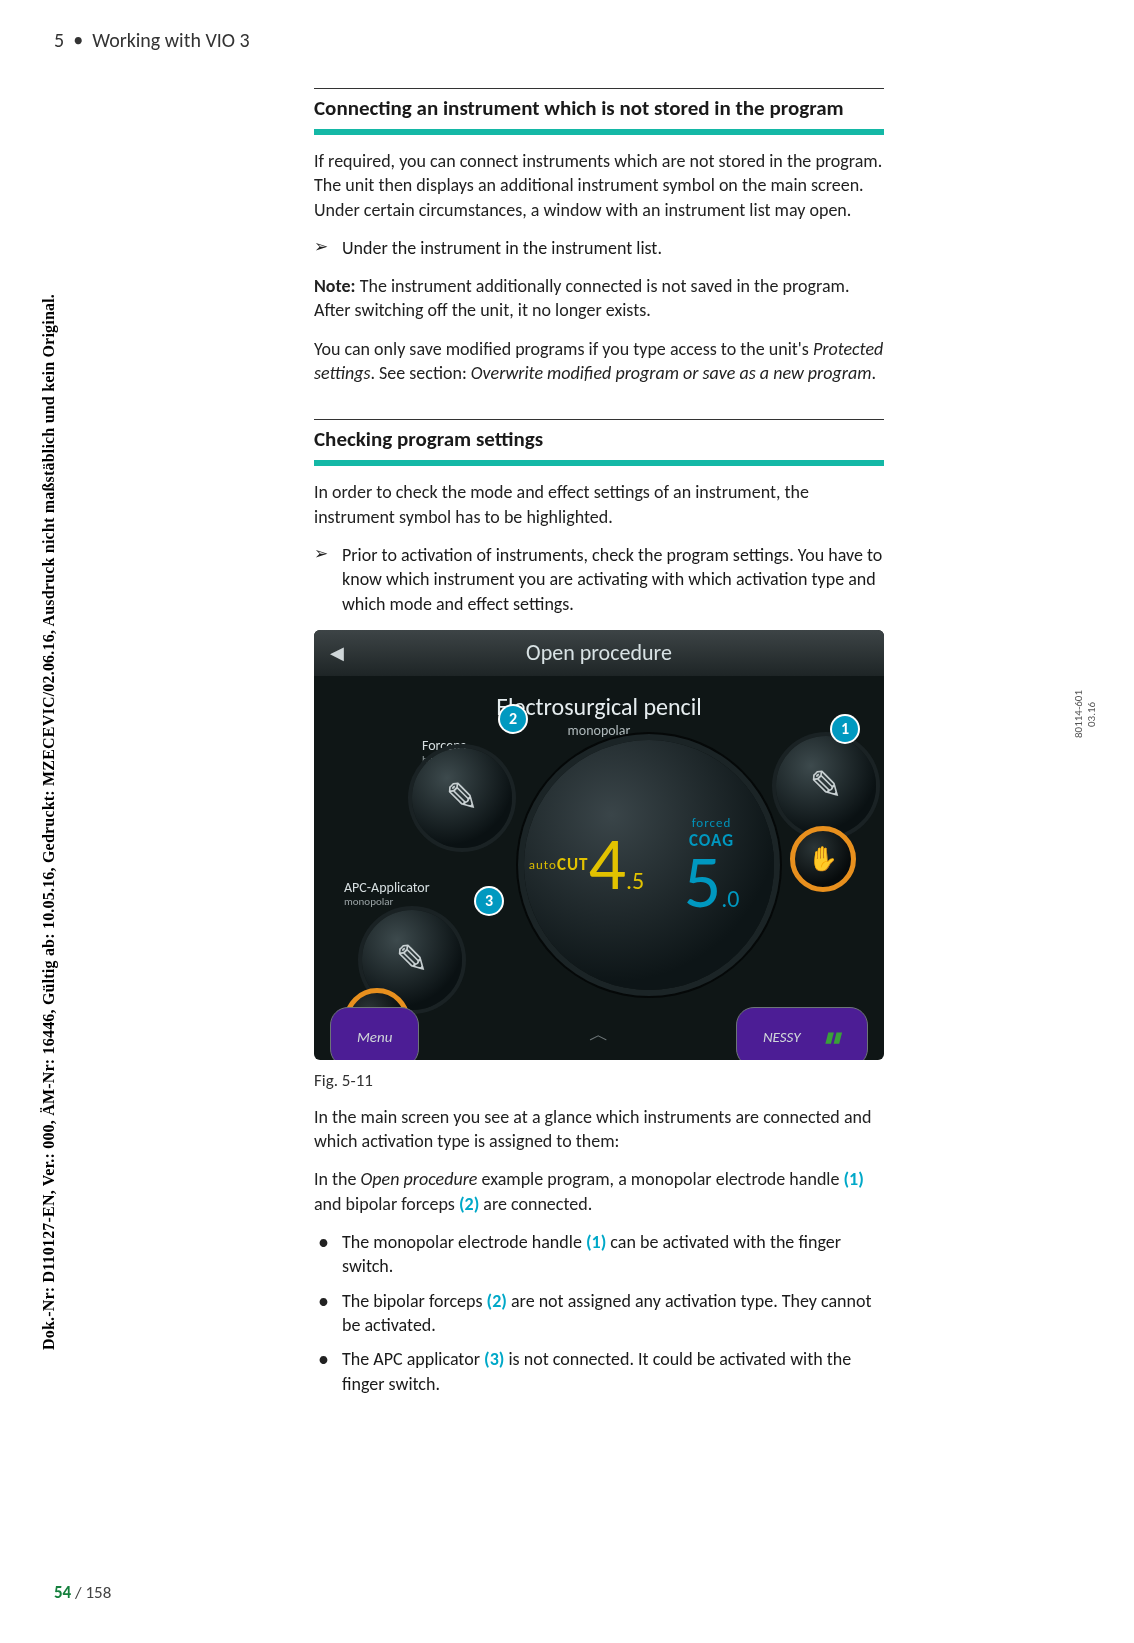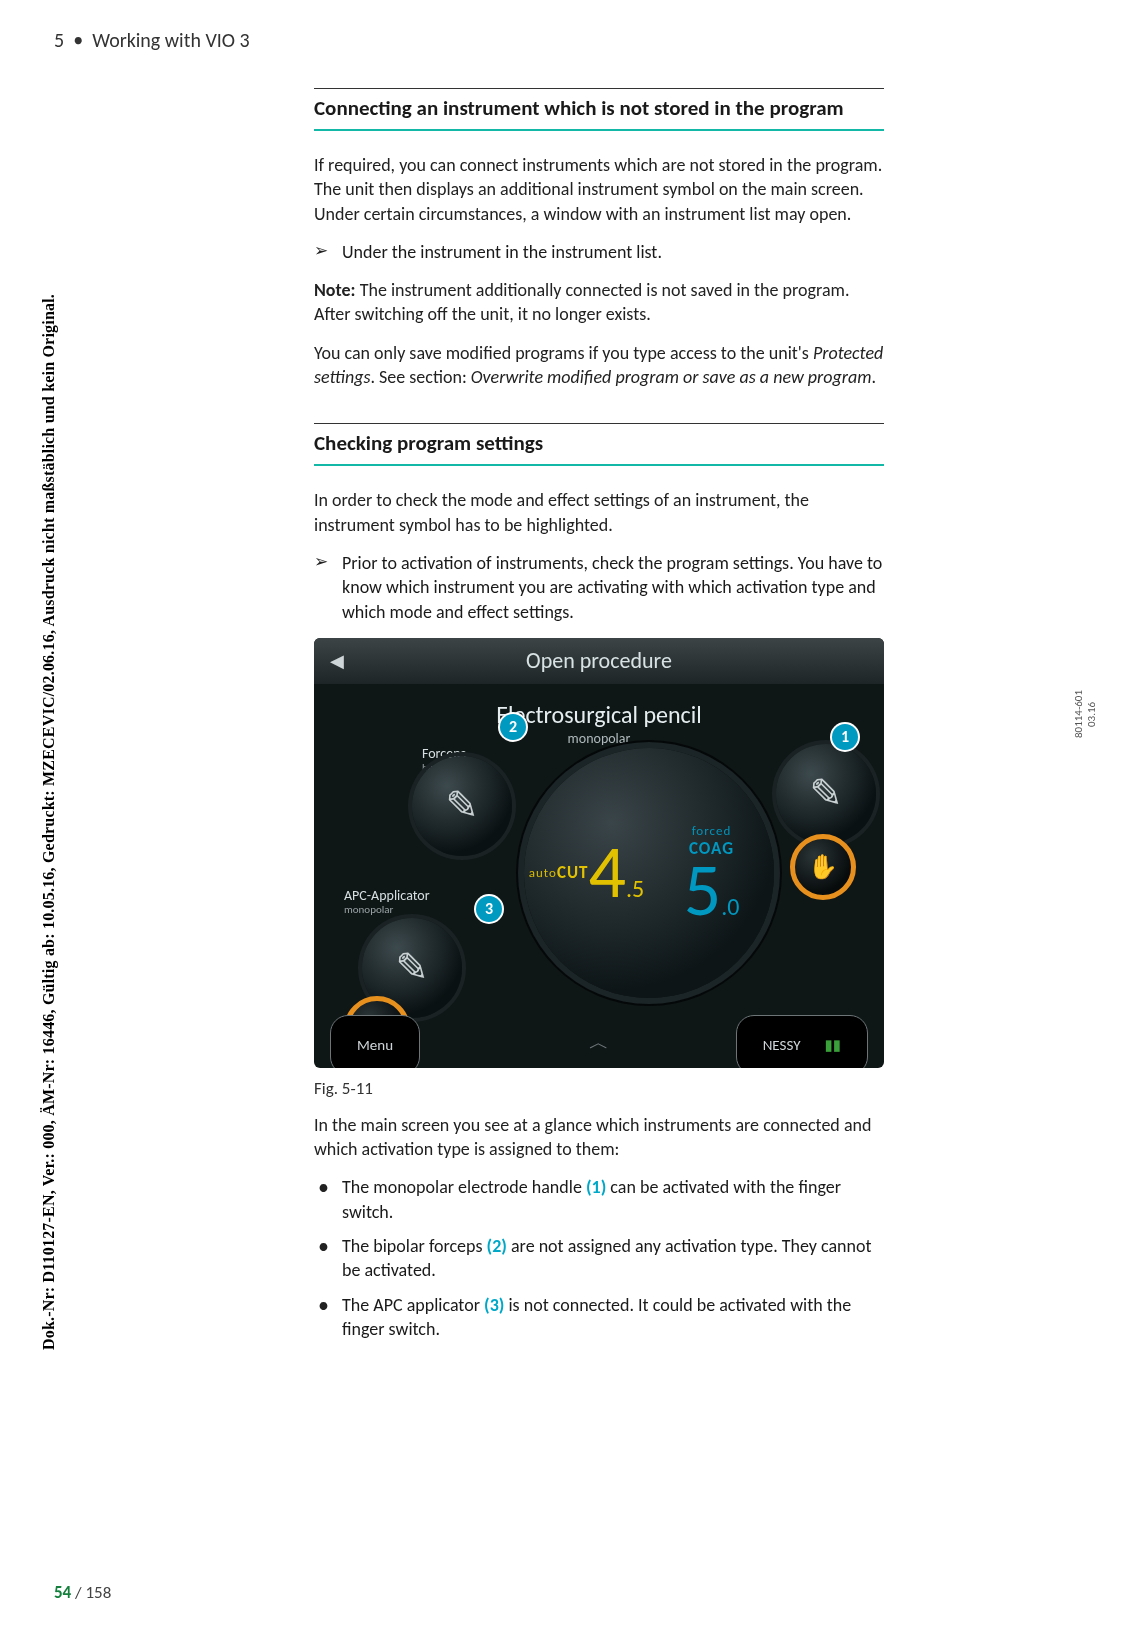--- a/index.html
+++ b/index.html
@@ -31,24 +31,24 @@
   .content {
     position: absolute;
     left: 314px;
     top: 72px;
     width: 570px;
   }
   .sec-title {
     font-size: 21px;
     font-weight: 600;
     border-top: 1px solid #333;
-    border-bottom: 2px solid #14b8a6;
+    border-bottom: 6px solid #14b8a6;
     padding: 6px 0 8px 0;
     margin-top: 16px;
-    margin-bottom: 22px;
+    margin-bottom: 14px;
   }
   .para {
     font-size: 18px;
     line-height: 1.35;
     margin: 0 0 14px 0;
     font-weight: 400;
     color: #222;
   }
   .para em { font-style: italic; }
   .para strong { font-weight: 700; }
@@ -132,21 +132,22 @@
     justify-content: space-between;
     padding: 0 16px;
     box-sizing: border-box;
   }
   .fig-btn {
     border: 1px solid #6d7577;
     border-radius: 18px;
     padding: 20px 26px;
     color: #cfd6d8;
     font-size: 15px;
-    background: #000000;
+    background: #4c1d95;
+    font-style: italic;
   }
   .arrow-up {
     color: #6d7577;
     font-size: 20px;
     position: absolute;
     left: 50%;
     bottom: 12px;
     transform: translateX(-50%);
   }
   .main-dial {
@@ -346,20 +347,23 @@
         <span style="color:#3aa03a">▮▮</span>
       </div>
     </div>
     <div class="arrow-up">︿</div>
   </div>
 
   <p class="fig-cap">Fig. 5-11</p>
 
   <p class="para">In the main screen you see at a glance which instruments are connected and which activation type is assigned to them:</p>
 
+  <p class="para">
+    <span>In the </span><em>Open procedure</em><span> example program, a monopolar electrode handle </span><span class="ref-cyan">(1)</span><span> and bipolar forceps </span><span class="ref-cyan">(2)</span><span> are connected.</span>
+  </p>
 
   <ul class="bullet-list">
     <li>
       <span>The monopolar electrode handle </span><span class="ref-cyan">(1)</span><span> can be activated with the finger switch.</span>
     </li>
     <li>
       <span>The bipolar forceps </span><span class="ref-cyan">(2)</span><span> are not assigned any activation type. They cannot be activated.</span>
     </li>
     <li>
       <span>The APC applicator </span><span class="ref-cyan">(3)</span><span> is not connected. It could be activated with the finger switch.</span>

